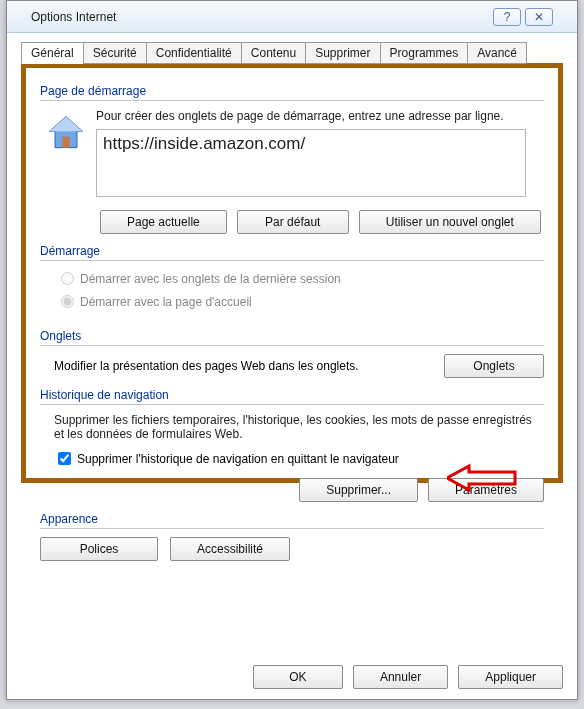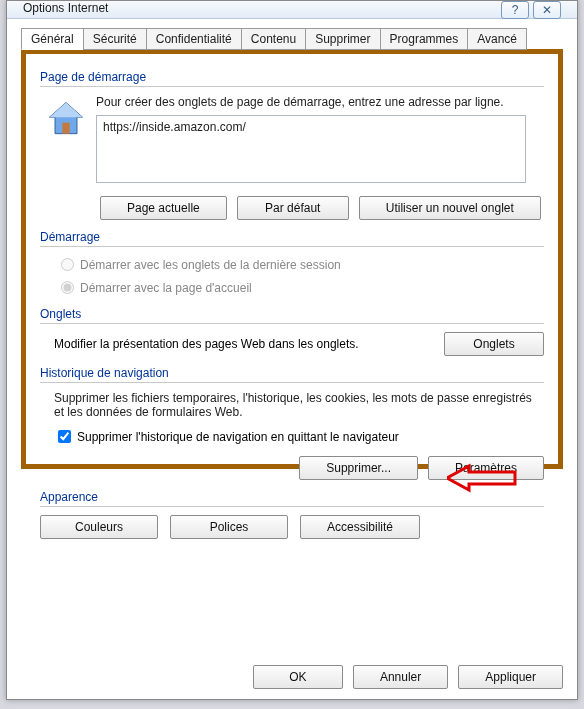--- a/index.html
+++ b/index.html
@@ -1,36 +1,36 @@
 <!DOCTYPE html>
 <html><head>
 <meta charset="utf-8">
 <style>
   * { box-sizing: border-box; font-family: "Segoe UI", Tahoma, sans-serif; font-size: 12px; }
   body { margin: 0; background: #d8d8e0; width: 584px; height: 709px; position: relative; }
   .window { position: absolute; left: 6px; top: 0; width: 572px; height: 700px; background: #fff; border: 1px solid #888; box-shadow: 0 0 6px rgba(0,0,0,.3); }
-  .titlebar { height: 18px; background: linear-gradient(#f6f9fd,#e3ecf7); border-bottom: 1px solid #b8c8dd; display: flex; align-items: flex-start; padding: 0 16px; }
+  .titlebar { height: 32px; background: linear-gradient(#f6f9fd,#e3ecf7); border-bottom: 1px solid #b8c8dd; display: flex; align-items: center; padding: 0 24px; }
   .titlebar span.title { color: #1a1a1a; flex:1; }
   .titlebtn { width:28px; height:18px; margin-left:4px; border:1px solid #7a99bd; border-radius:3px; background: linear-gradient(#fdfdfe,#e6effa); display:flex; align-items:center; justify-content:center; color:#3b5d86; }
   .tabbar { display:flex; margin: 8px 0 0 14px; position:relative; z-index:2; }
   .tab { padding: 3px 9px; border:1px solid #9a9a9a; background:#f4f4f4; margin-right:-1px; position:relative; top:1px; color:#222; cursor:default; }
   .tab.active { background:#fff; border-bottom:1px solid #fff; }
   .tabpanel { margin: 0 14px 0 14px; border:5px solid #a16207; padding: 12px 14px 8px 14px; background:#fff; height: 420px; }
   .group-title { color:#003399; margin: 4px 0 2px 0; }
   .group { margin-bottom: 10px; }
   .hr { height:1px; background:#c8c8c8; margin: 2px 0 8px 0; }
   .homeblock { display:flex; }
   .home-icon { width:44px; height:44px; margin:2px 8px 0 4px; flex:none; }
   .home-right { flex:1; }
   .home-text { margin-bottom:6px; color:#222; }
-  .url-box { width: 430px; height:68px; border:1px solid #aeb7c2; padding:4px 6px; color:#222; background:#fff; resize:none; overflow-y:scroll; font-size:12px; }
+  .url-box { width: 430px; height:68px; border:1px solid #aeb7c2; padding:4px 6px; color:#222; background:#fff; resize:none; overflow-y:scroll; font-size:17px; }
   .btnrow { display:flex; gap:10px; margin-top:10px; margin-left:60px; }
   button.btn, .btn { height:24px; min-width:112px; padding:0 26px; border:1px solid #8b8b8b; background:linear-gradient(#fdfdfd,#e8e8e8); color:#111; border-radius:2px; }
   button.btn:disabled { color:#777; }
-  .radios { margin-left:16px; margin-bottom:12px; color:#555; }
+  .radios { margin-left:16px; margin-bottom:20px; color:#555; }
   .radios label { display:block; margin-bottom:6px; }
   .radios input { vertical-align:-2px; margin-right:6px; }
   .onglets-row { display:flex; align-items:center; justify-content:space-between; }
   .hist-text { color:#222; margin: 0 0 8px 14px; }
   .chk-row { margin-left:14px; display:flex; align-items:center; }
   .chk-row input { margin-right:6px; }
   .hist-btns { display:flex; gap:10px; justify-content:flex-end; margin-top:10px; }
   .appear-btns { display:flex; gap:12px; margin-top:6px; }
   .appear-btns .btn { min-width:118px; }
   .footer { position:absolute; bottom:10px; right:14px; display:flex; gap:10px; }
@@ -112,21 +112,20 @@
       <div class="hist-btns">
         <button class="btn" style="min-width:110px"><span>Supprimer...</span></button>
         <button class="btn" style="min-width:110px"><span>Paramètres</span></button>
       </div>
     </div>
 
     <div class="group">
       <div class="group-title">Apparence</div>
       <div class="hr"></div>
       <div class="appear-btns">
-        <button class="btn"><span>Couleurs</span></button>
         <button class="btn"><span>Polices</span></button>
         <button class="btn"><span>Accessibilité</span></button>
       </div>
     </div>
 
   </div>
 
   <div class="footer">
     <button class="btn"><span>OK</span></button>
     <button class="btn"><span>Annuler</span></button>

